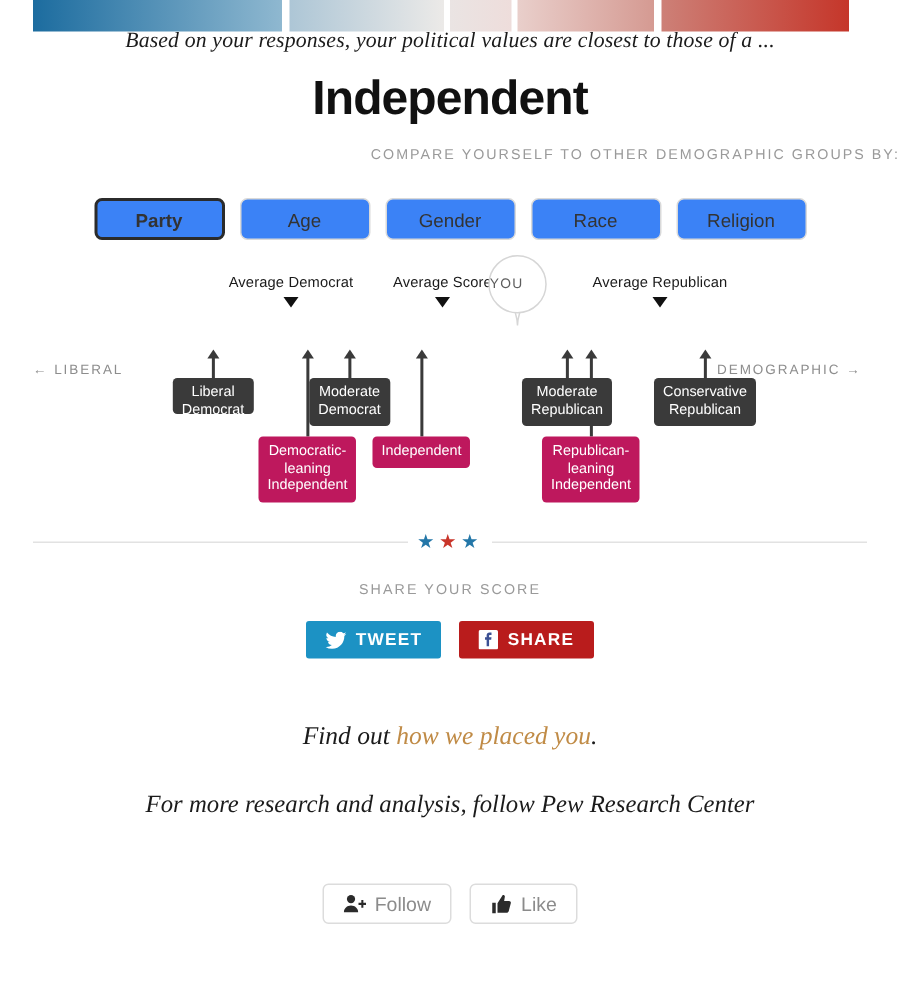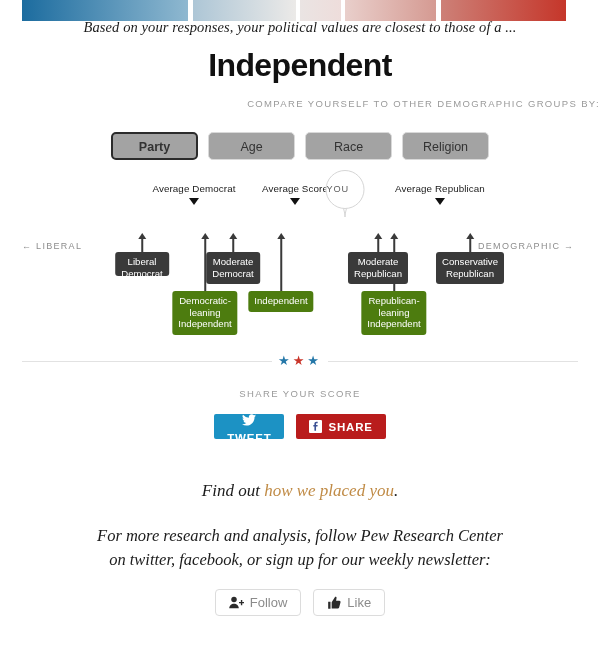--- a/index.html
+++ b/index.html
@@ -55,21 +55,21 @@
     justify-content: center;
     gap: 10px;
   }
   .tab {
     width: 87px;
     height: 28px;
     line-height: 28px;
     text-align: center;
     border: 1px solid #d9d9d9;
     border-radius: 5px;
-    background: #a3a3a3;
+    background: #3b82f6;
     font-size: 12.5px;
     color: #333;
     box-sizing: border-box;
     cursor: pointer;
   }
   .tab.active {
     border: 2px solid #2b2b2b;
     font-weight: bold;
     line-height: 26px;
   }
@@ -164,21 +164,21 @@
     font-size: 9.6px;
     line-height: 11.5px;
     color: #ffffff;
     padding: 4px 6px 5px 6px;
     box-sizing: border-box;
     transform: translateX(-50%);
     z-index: 3;
     font-family: "Liberation Sans", sans-serif;
   }
   .cbox.dark { background: #3a3a3a; }
-  .cbox.grey { background: #4d7c0f; }
+  .cbox.grey { background: #be185d; }
 
   
   .divider {
     position: absolute;
     top: 361px; left: 22px; width: 556px;
     height: 1px; background: #e2e2e2;
   }
   .stars {
     position: absolute;
     top: 353px; left: 0; width: 600px;
@@ -216,21 +216,21 @@
     align-items: center;
     gap: 6px;
     padding: 0 13px;
     border-radius: 2px;
     color: #fff;
     font-size: 11.5px;
     font-weight: bold;
     letter-spacing: .8px;
     cursor: pointer;
   }
-  .sbtn.tweet { background: #1c92c4; flex-direction: column; }
+  .sbtn.tweet { background: #1c92c4; }
   .sbtn.share { background: #b91c1c; }
   .sbtn svg { display: block; }
 
   
   .findout {
     position: absolute;
     top: 481px; left: 0; width: 600px;
     text-align: center;
     font-family: "Liberation Serif", serif;
     font-style: italic;
@@ -278,20 +278,21 @@
 </head>
 <body>
 
 <div class="intro">Based on your responses, your political values are closest to those of a ...</div>
 <div class="result-title">Independent</div>
 <div class="compare-label">COMPARE YOURSELF TO OTHER DEMOGRAPHIC GROUPS BY:</div>
 
 <div class="tabs" id="tabs-root">
     <div class="tab active">Party</div>
     <div class="tab">Age</div>
+    <div class="tab">Gender</div>
     <div class="tab">Race</div>
     <div class="tab">Religion</div>
   </div>
 
 <div class="scale-wrap" id="scale-root">
     <div class="bar seg" style="left: 22px; width: 166px; background: linear-gradient(to right, rgb(28, 108, 159), rgb(143, 184, 208));"></div>
     <div class="bar seg" style="left: 193px; width: 103px; background: linear-gradient(to right, rgb(173, 198, 214), rgb(236, 234, 232));"></div>
     <div class="bar seg" style="left: 300px; width: 41px; background: linear-gradient(to right, rgb(234, 228, 227), rgb(238, 221, 219));"></div>
     <div class="bar seg" style="left: 345px; width: 91px; background: linear-gradient(to right, rgb(233, 207, 203), rgb(213, 154, 146));"></div>
     <div class="bar seg" style="left: 441px; width: 125px; background: linear-gradient(to right, rgb(205, 128, 119), rgb(197, 54, 42));"></div>
@@ -371,21 +372,20 @@
     </span>
     <span>SHARE</span>
   </div>
 </div>
 
 <div class="findout">
   <span>Find out </span><a href="#">how we placed you</a><span>.</span>
 </div>
 <div class="follow-copy">
   <div>For more research and analysis, follow Pew Research Center</div>
-  <div>on twitter, facebook, or sign up for our weekly newsletter:</div>
 </div>
 <div class="follow-row">
   <div class="fbtn">
     <span>
       <svg width="15" height="13" viewBox="0 0 24 20">
           <circle cx="8" cy="5" r="4.4"></circle>
           <path d="M.4 19c0-4.2 3.4-7.2 7.6-7.2s7.6 3 7.6 7.2z"></path>
           <path d="M19 6v3h-3v2.2h3v3h2.2v-3h3V9h-3V6z"></path>
         </svg>
     </span>

